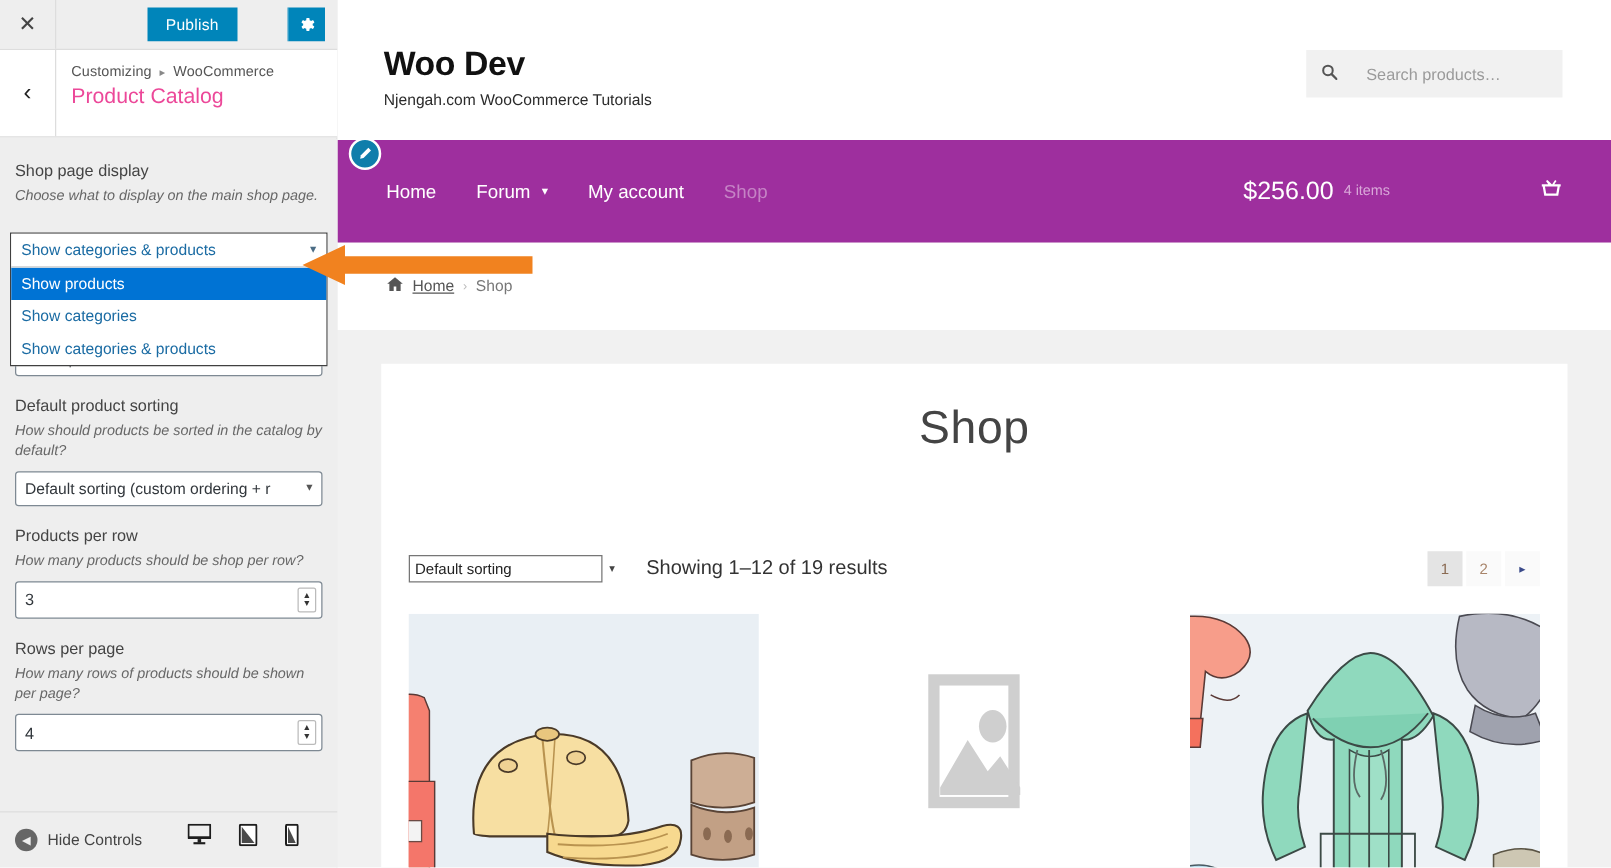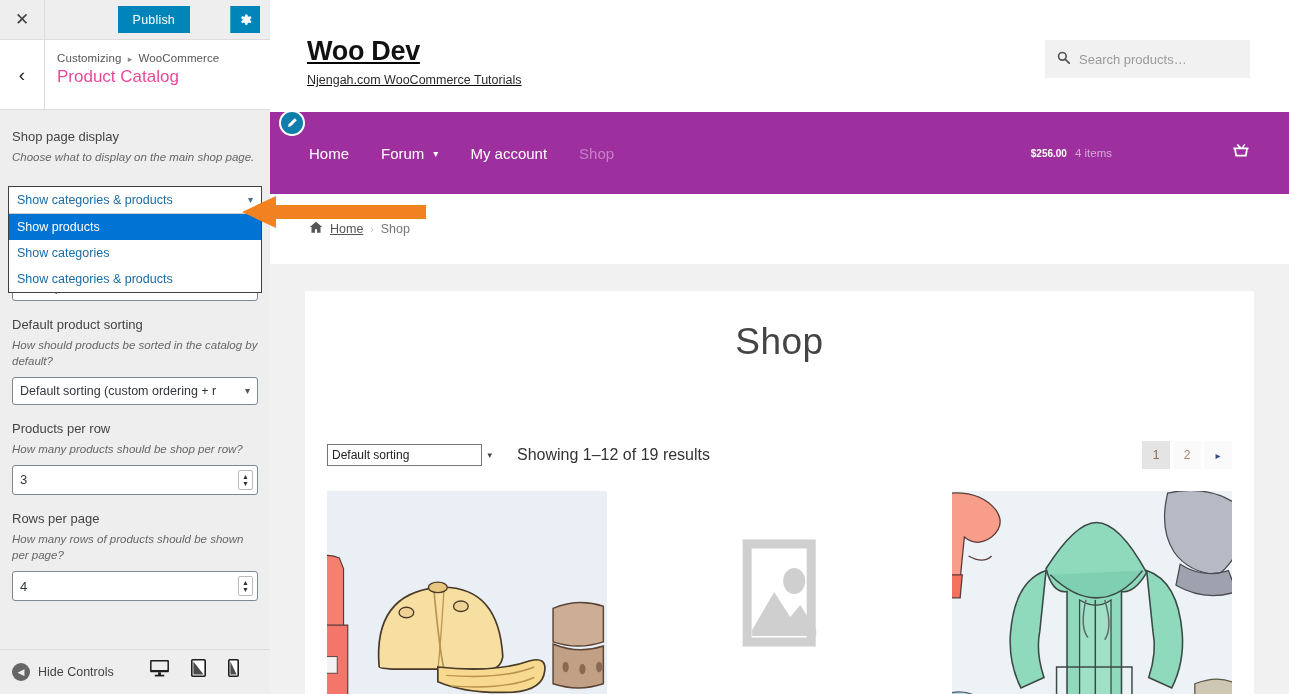--- a/index.html
+++ b/index.html
@@ -136,27 +136,27 @@
 
   
   #preview {
     position: absolute; left: 270px; top: 0; width: 1019px; height: 694px;
     background: #f1f1f1; overflow: hidden;
   }
   .site-header {
     height: 112px; background: #fff; position: relative;
     display: flex; align-items: center;
   }
-  .brand { position: absolute; left: 37px; top: 36px; text-decoration: underline; }
+  .brand { position: absolute; left: 37px; top: 36px; }
   .brand-title { font-size: 27px; font-weight: 700; color: #111; letter-spacing: -.3px; }
   .brand-tag { font-size: 12.5px; color: #2b2b2b; margin-top: 6px; text-align: center; }
   .hdr-search {
     position: absolute; right: 39px; top: 40px;
     width: 205px; height: 38px; background: #f1f1f1;
-    display: flex; align-items: center; padding: 0 12px; gap: 9px; cursor: text;
+    display: flex; align-items: center; padding: 0 12px; gap: 23px; cursor: text;
   }
   .hdr-search .q { color: #555; font-size: 13px; font-weight: 700; }
   .hdr-search .ph { color: #9a9a9a; font-size: 13px; }
 
   .navbar {
     height: 82px; background: #9e2f9e; position: relative;
     display: flex; align-items: center; padding: 0 39px;
   }
   .edit-pin {
     position: absolute; left: 9px; top: -2px;
@@ -165,21 +165,21 @@
     display: flex; align-items: center; justify-content: center;
     color: #fff; font-size: 12px; cursor: pointer; z-index: 5;
   }
   .nav-items { display: flex; align-items: center; gap: 32px; }
   .nav-item { color: #fff; font-size: 15px; cursor: pointer; display: flex; align-items: center; gap: 9px; }
   .nav-item.current { color: #c583c5; }
   .nav-caret { font-size: 10px; }
   .nav-right {
     margin-left: auto; display: flex; align-items: center; gap: 0;
   }
-  .cart-amount { color: #fff; font-size: 10px; font-weight: 700; }
+  .cart-amount { color: #fff; font-size: 20px; font-weight: 400; }
   .cart-count { color: #d9a8d9; font-size: 11.5px; margin-left: 8px; }
   .cart-icon { color: #fff; font-size: 17px; margin-left: 120px; cursor: pointer; }
 
   .bread-strip { height: 70px; background: #fff; display: flex; align-items: center; padding: 0 39px; }
   .bread { display: flex; align-items: center; gap: 7px; font-size: 12.5px; }
   .bread .home-ic { color: #555; font-size: 13px; }
   .bread a { color: #555; text-decoration: underline; cursor: pointer; }
   .bread .sep { color: #bbb; font-size: 10px; }
   .bread .cur { color: #777; }
 

